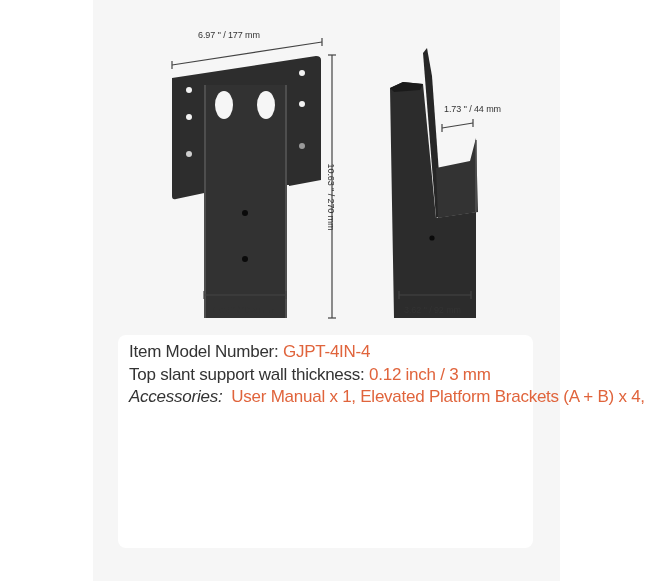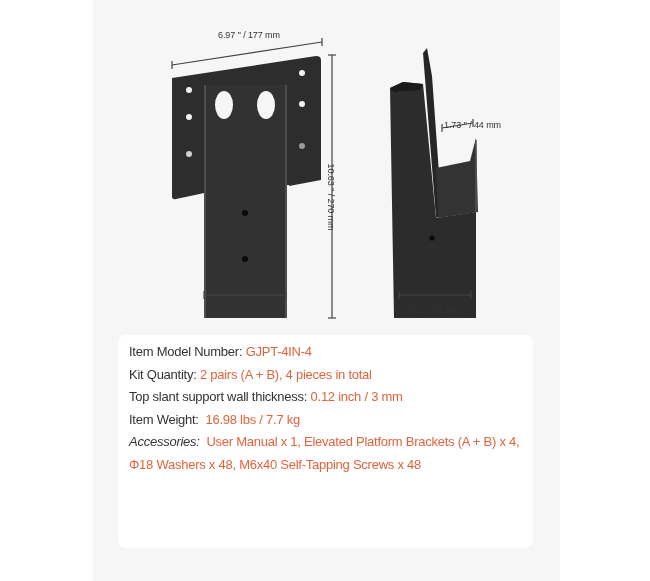--- a/index.html
+++ b/index.html
@@ -14,21 +14,21 @@
     .dim-label {
       position: absolute; font-size: 9px; color: #333; white-space: nowrap;
       letter-spacing: -0.1px;
     }
     .card {
       position: absolute; left: 118px; top: 335px; width: 415px; height: 213px;
       background: #ffffff; border-radius: 8px;
     }
     .spec-list { position: absolute; left: 11px; top: 6px; right: 6px; }
     .spec-row {
-      font-size: 13px; line-height: 22.6px; color: #333333; white-space: nowrap;
+      font-size: 17px; line-height: 22.6px; color: #333333; white-space: nowrap;
       letter-spacing: -0.25px;
     }
     .spec-value { color: #e0643c; }
     svg { position: absolute; overflow: visible; }
   </style>
 </head>
 <body>
 
 <div class="panel"></div>
 
@@ -80,28 +80,25 @@
 
   <line x1="442" y1="128" x2="473" y2="123" stroke="#444" stroke-width="1.2"></line>
   <line x1="442" y1="124" x2="442" y2="132" stroke="#444" stroke-width="1.2"></line>
   <line x1="473" y1="119" x2="473" y2="127" stroke="#444" stroke-width="1.2"></line>
 
   <line x1="399" y1="295" x2="471" y2="295" stroke="#444" stroke-width="1.2"></line>
   <line x1="399" y1="291" x2="399" y2="299" stroke="#444" stroke-width="1.2"></line>
   <line x1="471" y1="291" x2="471" y2="299" stroke="#444" stroke-width="1.2"></line>
 </svg>
 
-<div class="dim-label" style="left:218px;top:30px;text-align:center;">6.97 '' / 177 mm</div>
+<div class="dim-label" style="left:198px;top:30px;text-align:center;">6.97 '' / 177 mm</div>
 <div class="dim-label" style="left:298px;top:192px;transform:rotate(90deg);transform-origin:center;">10.63 '' / 270 mm</div>
 <div class="dim-label" style="left:212px;top:305px;">4.02 '' / 102 mm</div>
-<div class="dim-label" style="left:444px;top:120px;text-align:right;">1.73 '' / 44 mm</div>
+<div class="dim-label" style="left:444px;top:104px;text-align:right;">1.73 '' / 44 mm</div>
 <div class="dim-label" style="left:404px;top:305px;">3.62 '' / 92 mm</div>
 
 <div class="card">
   <div class="spec-list">
     <div class="spec-row"><span>Item Model Number: </span><span class="spec-value">GJPT-4IN-4</span></div>
-    <div class="spec-row"><span>Kit Quantity: </span><span class="spec-value">2 pairs (A + B), 4 pieces in total</span></div>
     <div class="spec-row"><span>Top slant support wall thickness: </span><span class="spec-value">0.12 inch / 3 mm</span></div>
-    <div class="spec-row"><span style="white-space:pre;">Item Weight:  </span><span class="spec-value">16.98 lbs / 7.7 kg</span></div>
     <div class="spec-row"><span style="white-space:pre;font-style:italic;">Accessories:  </span><span class="spec-value">User Manual x 1, Elevated Platform Brackets (A + B) x 4,</span></div>
-    <div class="spec-row"><span></span><span class="spec-value">Φ18 Washers x 48, M6x40 Self-Tapping Screws x 48</span></div>
   </div>
 </div>
 
 </body></html>

